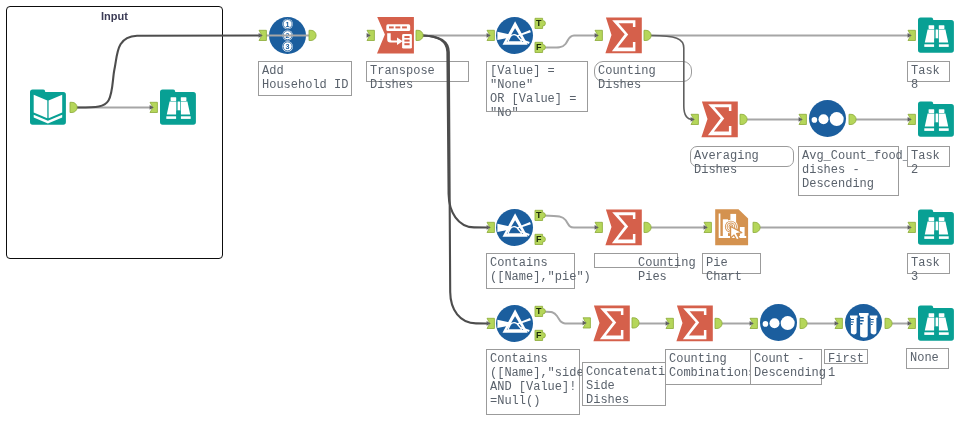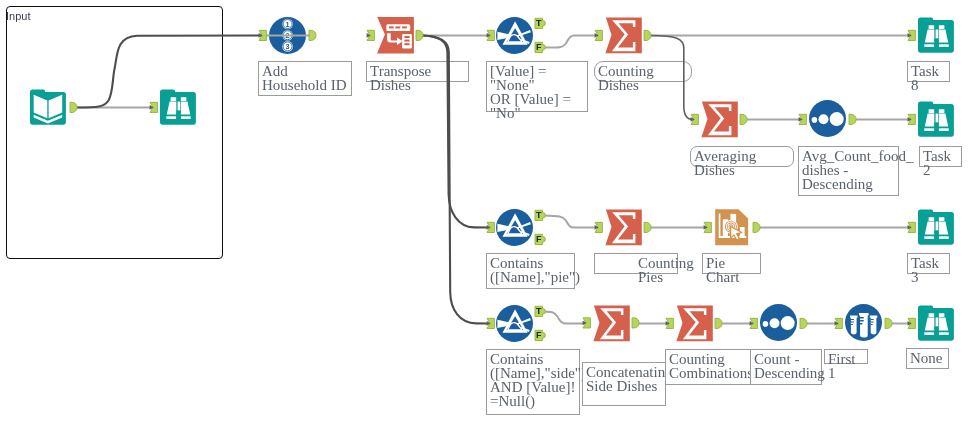--- a/index.html
+++ b/index.html
@@ -8,25 +8,25 @@
   #canvas{position:relative;width:975px;height:435px;background:#ffffff;}
   .layer{position:absolute;left:0;top:0;width:975px;height:435px;overflow:visible;}
   #conn-layer{z-index:30;}
   #anchor-layer{z-index:40;}
   #tools-layer{z-index:20;}
   .lbl{z-index:10;}
   .container-box{z-index:1;}
   .container-title{z-index:2;}
   .tool{position:absolute;line-height:0;}
   .lbl{position:absolute;box-sizing:border-box;background:#ffffff;border:1px solid #9b9b9b;
-       color:#5a626c;font-size:15px;line-height:14px;padding:2px 2px 1px 3px;
-       font-family:Liberation Serif, serif;white-space:pre-line;letter-spacing:0px;}
+       color:#5a626c;font-size:12px;line-height:14px;padding:2px 2px 1px 3px;
+       font-family:Liberation Mono, monospace;white-space:pre-line;letter-spacing:0px;}
   .container-box{position:absolute;box-sizing:border-box;background:#ffffff;
        border:1.3px solid #0d0d0d;border-radius:4px;}
-  .container-title{position:absolute;font-size:11px;color:#3b3b55;line-height:12px;}
+  .container-title{position:absolute;font-size:11px;color:#3b3b55;text-align:center;line-height:12px;font-weight:bold;}
 </style>
 </head>
 <body>
 
 <div id="canvas">
     <div class="container-box" style="left: 6px; top: 6px; width: 217px; height: 253px;"></div>
     <div class="container-title" style="left: 6px; top: 10px; width: 217px;">Input</div>
     <svg viewBox="0 0 975 435" width="975" height="435" id="conn-layer" class="layer">
       <path d="M77,107.5 L152,107.5" fill="none" stroke="#a6a6a6" stroke-width="2" stroke-linecap="butt"></path>
       <path d="M77,107.5 C97,107.6 104.5,107.0 108.5,100.5 C113,93 112.6,78 114.4,69.5 C117.5,55 116,36.6 137,35.8 L259,35.5" fill="none" stroke="#4d4d4d" stroke-width="2.1" stroke-linecap="butt"></path>
@@ -425,24 +425,24 @@
     <div class="lbl" style="left: 366px; top: 61px; width: 103px; height: 21px;">Transpose Dishes</div>
     <div class="lbl" style="left: 486px; top: 61px; width: 102px; height: 51px;">[Value] = "None"
 OR [Value] =
 "No"</div>
     <div class="lbl" style="left: 594px; top: 61px; width: 98px; height: 21px; border-radius: 9px;">Counting Dishes</div>
     <div class="lbl" style="left: 907px; top: 61px; width: 43px; height: 21px;">Task 8</div>
     <div class="lbl" style="left: 690px; top: 146px; width: 104px; height: 21px; border-radius: 7px;">Averaging Dishes</div>
     <div class="lbl" style="left: 798px; top: 146px; width: 101px; height: 50px;">Avg_Count_food_
 dishes -
 Descending</div>
-    <div class="lbl" style="left: 907px; top: 146px; width: 43px; height: 21px; margin-left: 12px;">Task 2</div>
+    <div class="lbl" style="left: 907px; top: 146px; width: 43px; height: 21px;">Task 2</div>
     <div class="lbl" style="left: 486px; top: 253px; width: 89px; height: 36px;">Contains
 ([Name],"pie")</div>
-    <div class="lbl" style="left: 594px; top: 253px; width: 84px; height: 21px; padding-left: 43px;">Counting Pies</div>
+    <div class="lbl" style="left: 594px; top: 253px; width: 84px; height: 15px; padding-left: 43px;">Counting Pies</div>
     <div class="lbl" style="left: 702px; top: 253px; width: 59px; height: 21px;">Pie Chart</div>
     <div class="lbl" style="left: 907px; top: 253px; width: 43px; height: 21px;">Task 3</div>
     <div class="lbl" style="left: 486px; top: 349px; width: 94px; height: 66px;">Contains
 ([Name],"side")
 AND [Value]!
 =Null()</div>
     <div class="lbl" style="left: 582px; top: 362px; width: 84px; height: 44px;">Concatenating
 Side Dishes</div>
     <div class="lbl" style="left: 665px; top: 349px; width: 86px; height: 36px;">Counting
 Combinations</div>

